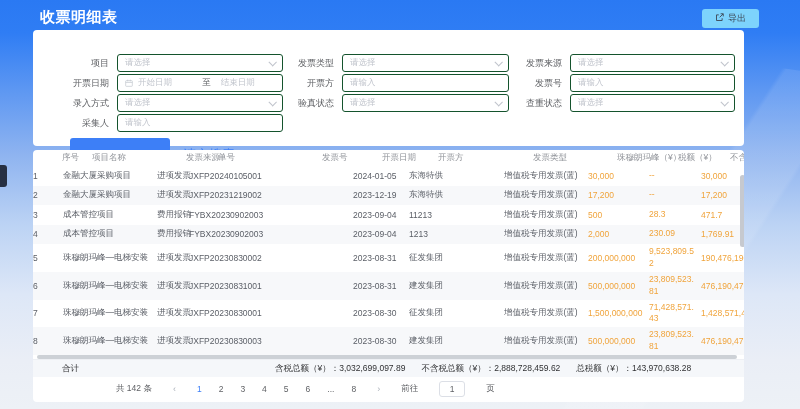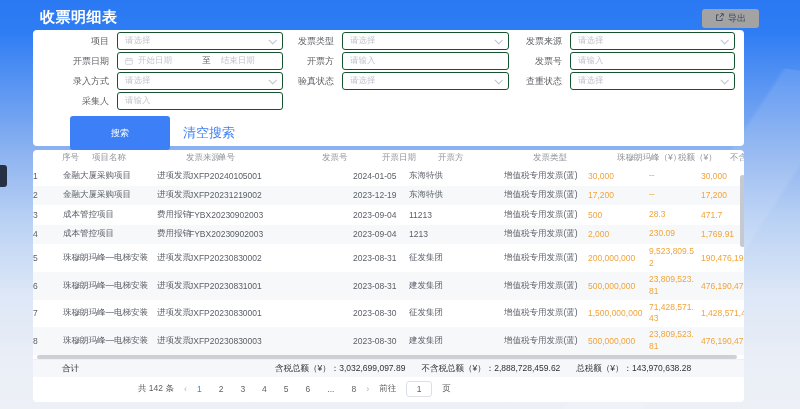--- a/index.html
+++ b/index.html
@@ -3,26 +3,26 @@
 <meta charset="utf-8">
 <style>
   html,body{margin:0;padding:0;width:800px;height:409px;overflow:hidden;
     font-family:"Liberation Sans","DejaVu Sans",sans-serif;}
   body{position:relative;
     background:linear-gradient(180deg,#2a79f3 0%,#2f7df4 8%,#5d97f2 22%,#8fb4f0 38%,#bcd3f4 55%,#dde7f7 72%,#eaeef6 88%,#edf1f6 100%);}
   .watermark{position:absolute;right:-60px;top:60px;width:300px;height:400px;
     background:linear-gradient(115deg,rgba(255,255,255,0) 40%,rgba(255,255,255,.10) 41%,rgba(255,255,255,.10) 55%,rgba(255,255,255,0) 56%);
     transform:rotate(8deg);pointer-events:none;}
   .page-title{position:absolute;left:40px;top:8px;color:#fff;font-size:15px;font-weight:bold;letter-spacing:.5px;}
-  .export-btn{position:absolute;left:702px;top:9px;width:57px;height:19px;background:#a3a3a3;border:none;border-radius:3px;
+  .export-btn{position:absolute;left:702px;top:9px;width:57px;height:19px;background:#7dd3fc;border:none;border-radius:3px;
     display:flex;align-items:center;justify-content:center;gap:4px;font-size:9px;color:#3c4654;cursor:pointer;padding:0;}
   .drawer-handle{position:absolute;left:0;top:165px;width:7px;height:22px;background:#273043;border-radius:0 3px 3px 0;}
 
   .card{position:absolute;left:33px;width:711px;background:#fff;border-radius:4px;box-sizing:border-box;}
-  .filter-card{top:30px;height:116px;padding-top:2px;}
+  .filter-card{top:30px;height:116px;padding-top:24px;}
   .frow{display:flex;height:18px;margin-bottom:2px;align-items:center;}
   .fcell{display:flex;align-items:center;box-sizing:border-box;}
   .fc1{width:250px;} .fc2{width:226px;} .fc3{width:226px;}
   .flabel{font-size:9px;color:#606266;text-align:right;flex:none;}
   .fc1 .flabel{width:76px;} .fc2 .flabel{width:51px;} .fc3 .flabel{width:53px;}
   .fld{height:18px;border:1px solid #14532d;border-radius:3px;background:#fff;display:flex;align-items:center;
     padding:0 7px;box-sizing:border-box;font-size:8.5px;color:#c0c4cc;margin-left:8px;flex:none;}
   .fc1 .fld{width:166px;} .fc2 .fld{width:167px;} .fc3 .fld{width:165px;}
   .fld .ph{flex:1;overflow:hidden;white-space:nowrap;}
   .chev{width:5px;height:5px;border-right:1px solid #c0c4cc;border-bottom:1px solid #c0c4cc;
@@ -40,21 +40,21 @@
   .tr:nth-child(even){background:#f7f8fa;}
   .td{padding-right:4px;white-space:nowrap;}
   .td:nth-child(9),.td:nth-child(10),.td:nth-child(11){color:#f0a43c;}
   .td:nth-child(10){white-space:normal;word-break:break-all;line-height:1.4;}
   .hscroll{height:4px;position:relative;}
   .hscroll .thumb{position:absolute;left:4px;top:0;width:700px;height:4px;background:#cdd1d6;border-radius:2px;}
   .tfoot{height:18px;background:#f5f7fa;border-top:1px solid #eef0f4;display:flex;align-items:center;position:relative;
     font-size:8.5px;font-weight:400;color:#303133;box-sizing:border-box;}
   .tfoot .sum-label{padding-left:29px;}
   .totals{position:absolute;left:242px;top:50%;transform:translateY(-50%);display:flex;gap:16px;white-space:nowrap;}
-  .pagination{height:24px;display:flex;align-items:center;font-size:8.5px;color:#606266;padding-left:105px;gap:10px;}
+  .pagination{height:24px;display:flex;align-items:center;font-size:8.5px;color:#606266;padding-left:83px;gap:21px;}
   .pages{display:flex;gap:17px;align-items:center;}
   .page-num{cursor:pointer;}
   .page-num.cur{color:#3d7ff7;}
   .pg-arrow{color:#aab0b9;cursor:pointer;font-size:9px;}
   .goto-box{width:26px;height:16px;border:1px solid #dcdfe6;border-radius:3px;font-size:8.5px;color:#606266;
     text-align:center;padding:0;box-sizing:border-box;}
   .vscroll{position:absolute;left:707px;top:25px;width:5px;height:72px;background:#c6c9cf;border-radius:3px;}
 </style>
 </head>
 <body>

